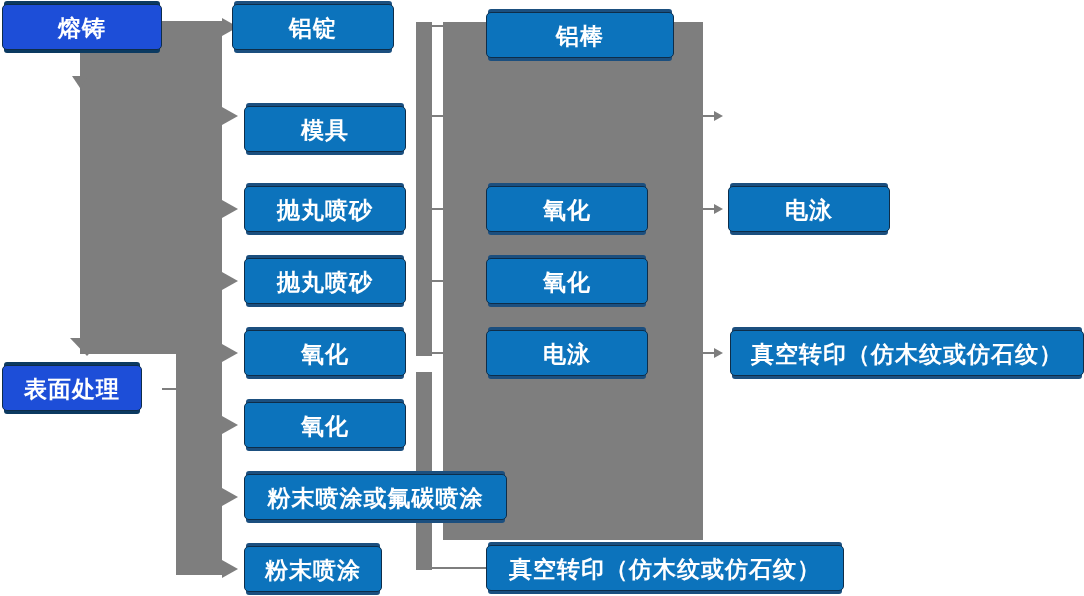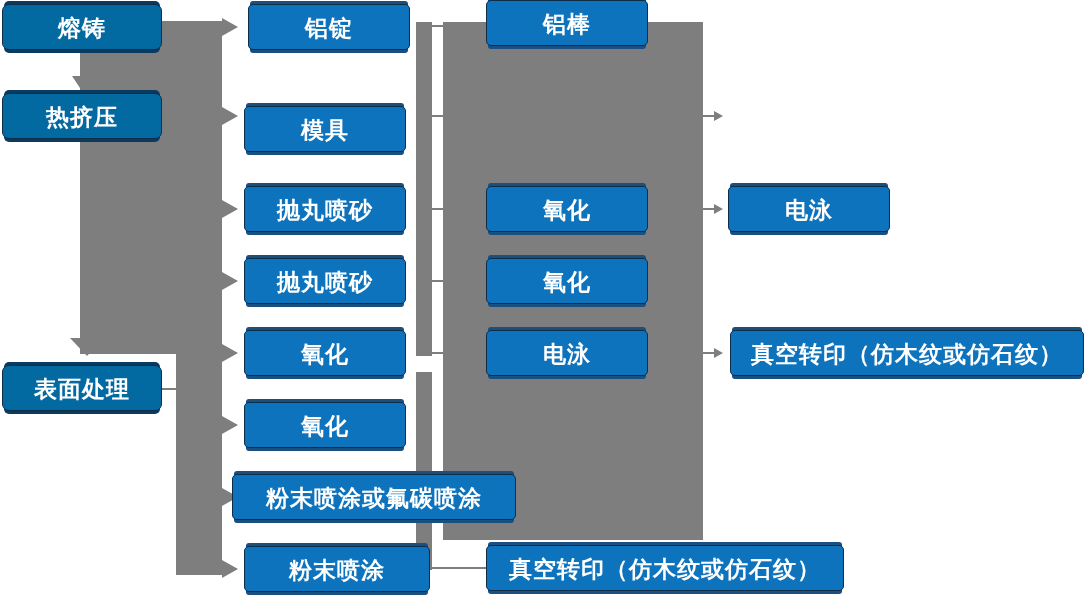--- a/index.html
+++ b/index.html
@@ -40,23 +40,22 @@
     text-align:center;color:#ffffff;font-size:23px;font-weight:600;
     border:1px solid #0e2d49;border-radius:5px;
     box-sizing:border-box;letter-spacing:1px;
     white-space:nowrap;overflow:hidden;
   }
   .node.blue{
     background:#0c73bc;
     box-shadow:0 -5px 0 -2px #1b4f7f, 0 5px 0 -2px #1b4f7f;
   }
   .node.navy{
-    background:#0369a1;
+    background:#1d4ed8;
     box-shadow:0 -5px 0 -2px #0b3a61, 0 5px 0 -2px #0b3a61;
-    border-radius:7px;
   }
 </style>
 </head>
 <body>
 
 <div id="canvas">
 
   <div class="conn" style="left:80px;top:21px;width:142px;height:333px"></div>
   <div class="conn" style="left:176px;top:354px;width:46px;height:221px"></div>
 
@@ -87,33 +86,32 @@
   <div class="conn" style="left:443px;top:22px;width:260px;height:518px"></div>
 
   <div class="conn" style="left:703px;top:115px;width:11px;height:2px"></div>
   <div class="tri-right-small" style="left:714px;top:111px"></div>
   <div class="conn" style="left:703px;top:208px;width:11px;height:2px"></div>
   <div class="tri-right-small" style="left:714px;top:204px"></div>
   <div class="conn" style="left:703px;top:352px;width:11px;height:2px"></div>
   <div class="tri-right-small" style="left:714px;top:348px"></div>
 
   <div class="node navy" style="left:2px;top:4px;width:160px">熔铸</div>
-  <div class="node navy" style="left:2px;top:93px;width:160px">热挤压</div>
-  <div class="node navy" style="left:2px;top:365px;width:160px">表面处理</div>
+  <div class="node navy" style="left:2px;top:365px;width:140px">表面处理</div>
 
-  <div class="node blue" style="left:248px;top:4px;width:162px">铝锭</div>
+  <div class="node blue" style="left:232px;top:4px;width:162px">铝锭</div>
   <div class="node blue" style="left:244px;top:106px;width:162px">模具</div>
   <div class="node blue" style="left:244px;top:186px;width:162px">抛丸喷砂</div>
   <div class="node blue" style="left:244px;top:258px;width:162px">抛丸喷砂</div>
   <div class="node blue" style="left:244px;top:330px;width:162px">氧化</div>
   <div class="node blue" style="left:244px;top:402px;width:162px">氧化</div>
-  <div class="node blue" style="left:232px;top:474px;width:284px">粉末喷涂或氟碳喷涂</div>
-  <div class="node blue" style="left:244px;top:546px;width:186px">粉末喷涂</div>
+  <div class="node blue" style="left:244px;top:474px;width:263px">粉末喷涂或氟碳喷涂</div>
+  <div class="node blue" style="left:244px;top:546px;width:138px">粉末喷涂</div>
 
-  <div class="node blue" style="left:486px;top:0;width:162px">铝棒</div>
+  <div class="node blue" style="left:486px;top:12px;width:188px">铝棒</div>
   <div class="node blue" style="left:486px;top:186px;width:162px">氧化</div>
   <div class="node blue" style="left:486px;top:258px;width:162px">氧化</div>
   <div class="node blue" style="left:486px;top:330px;width:162px">电泳</div>
   <div class="node blue" style="left:486px;top:545px;width:358px">真空转印（仿木纹或仿石纹）</div>
 
   <div class="node blue" style="left:728px;top:186px;width:162px">电泳</div>
   <div class="node blue" style="left:730px;top:330px;width:354px">真空转印（仿木纹或仿石纹）</div>
 
 </div>
 

